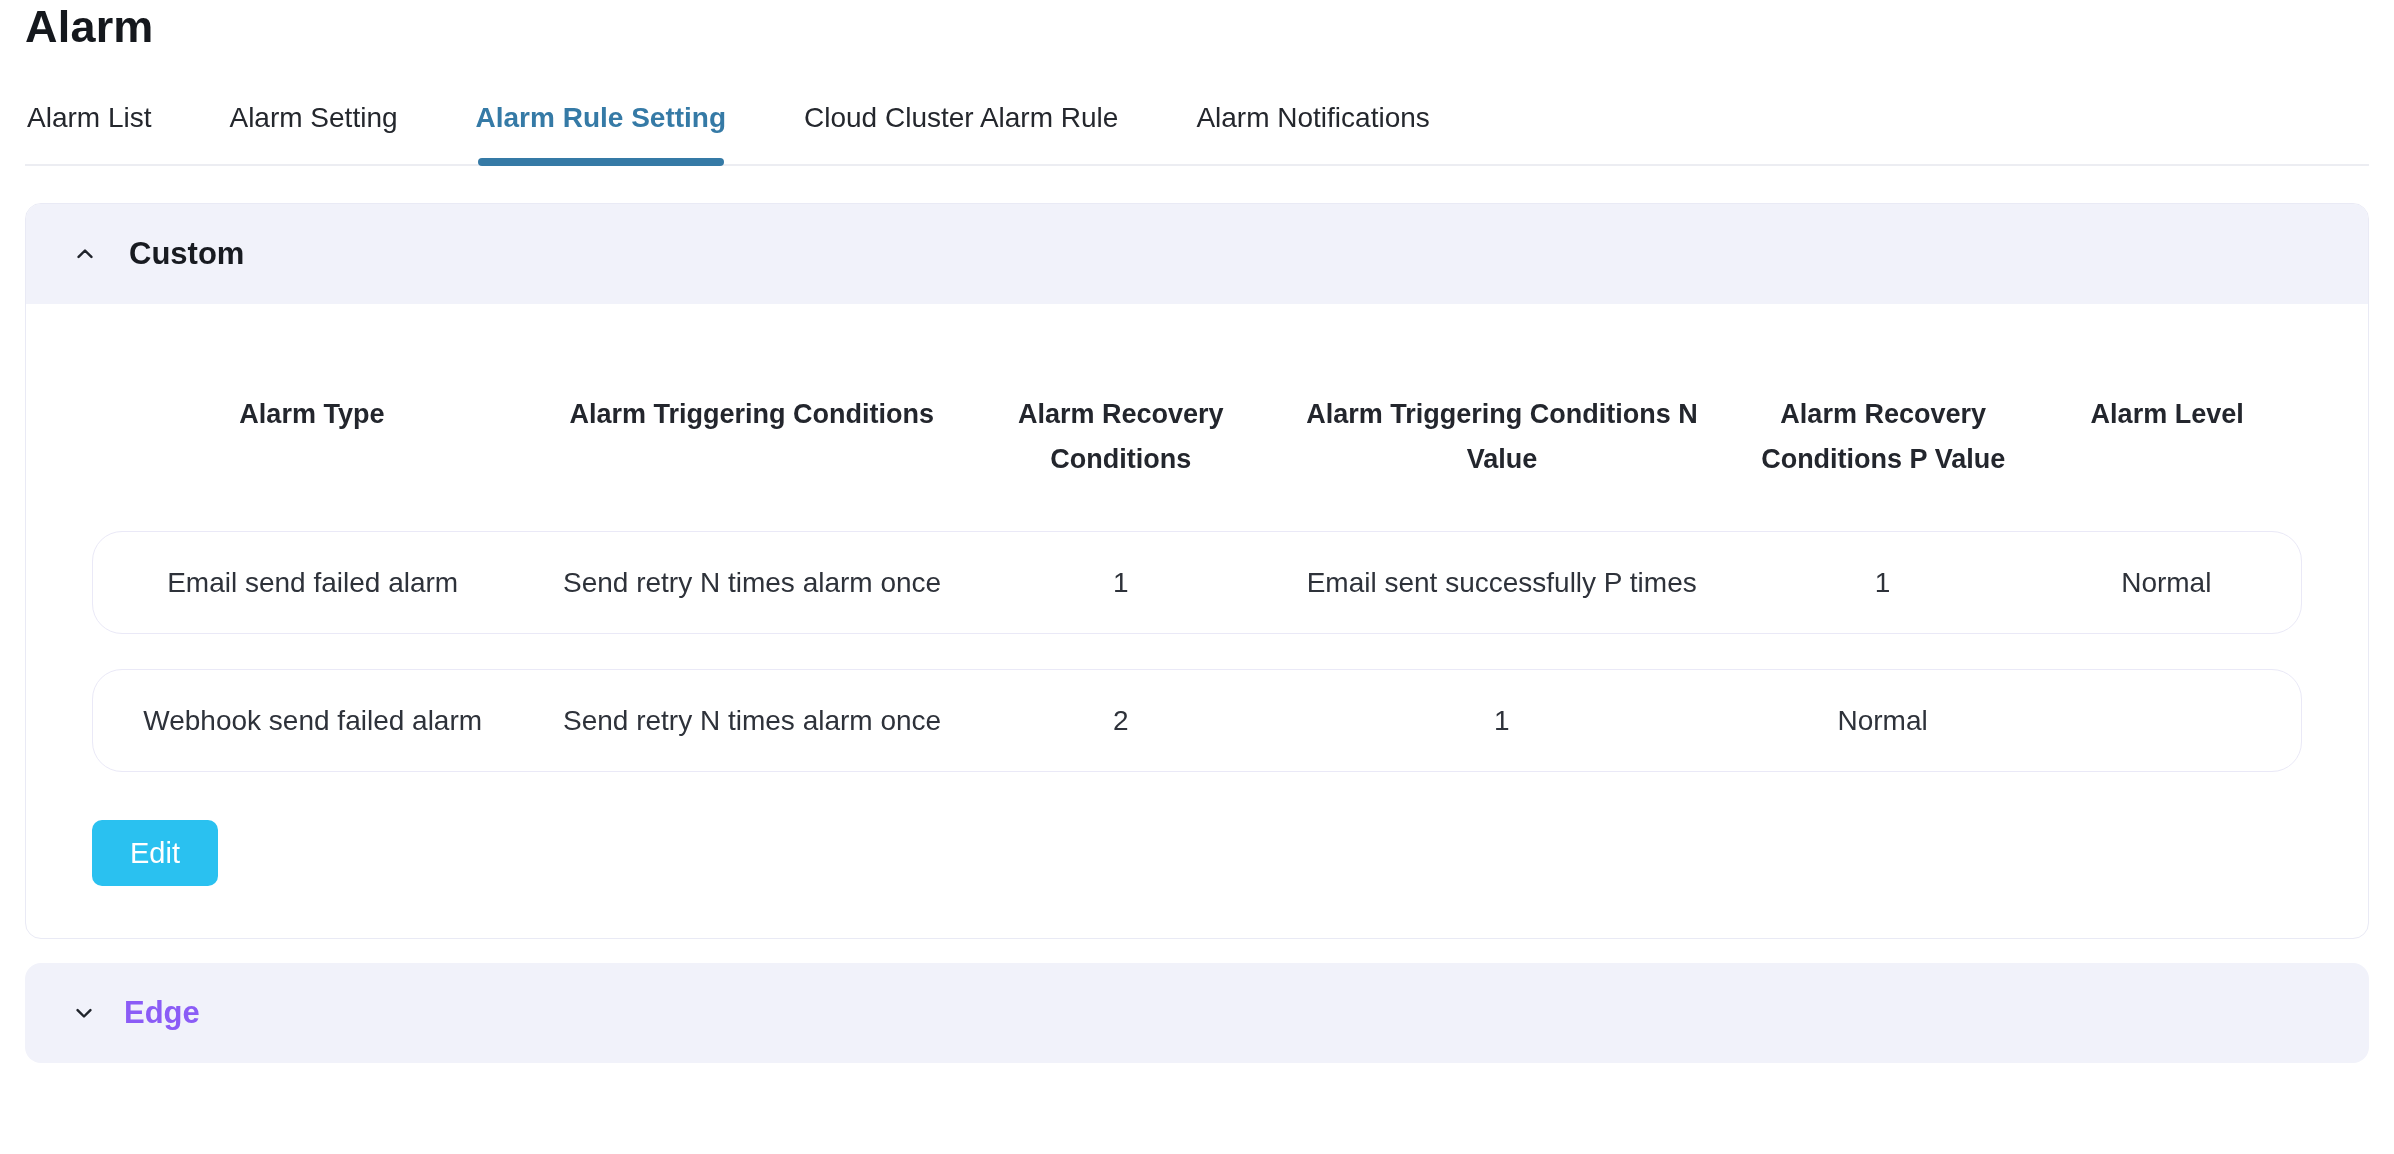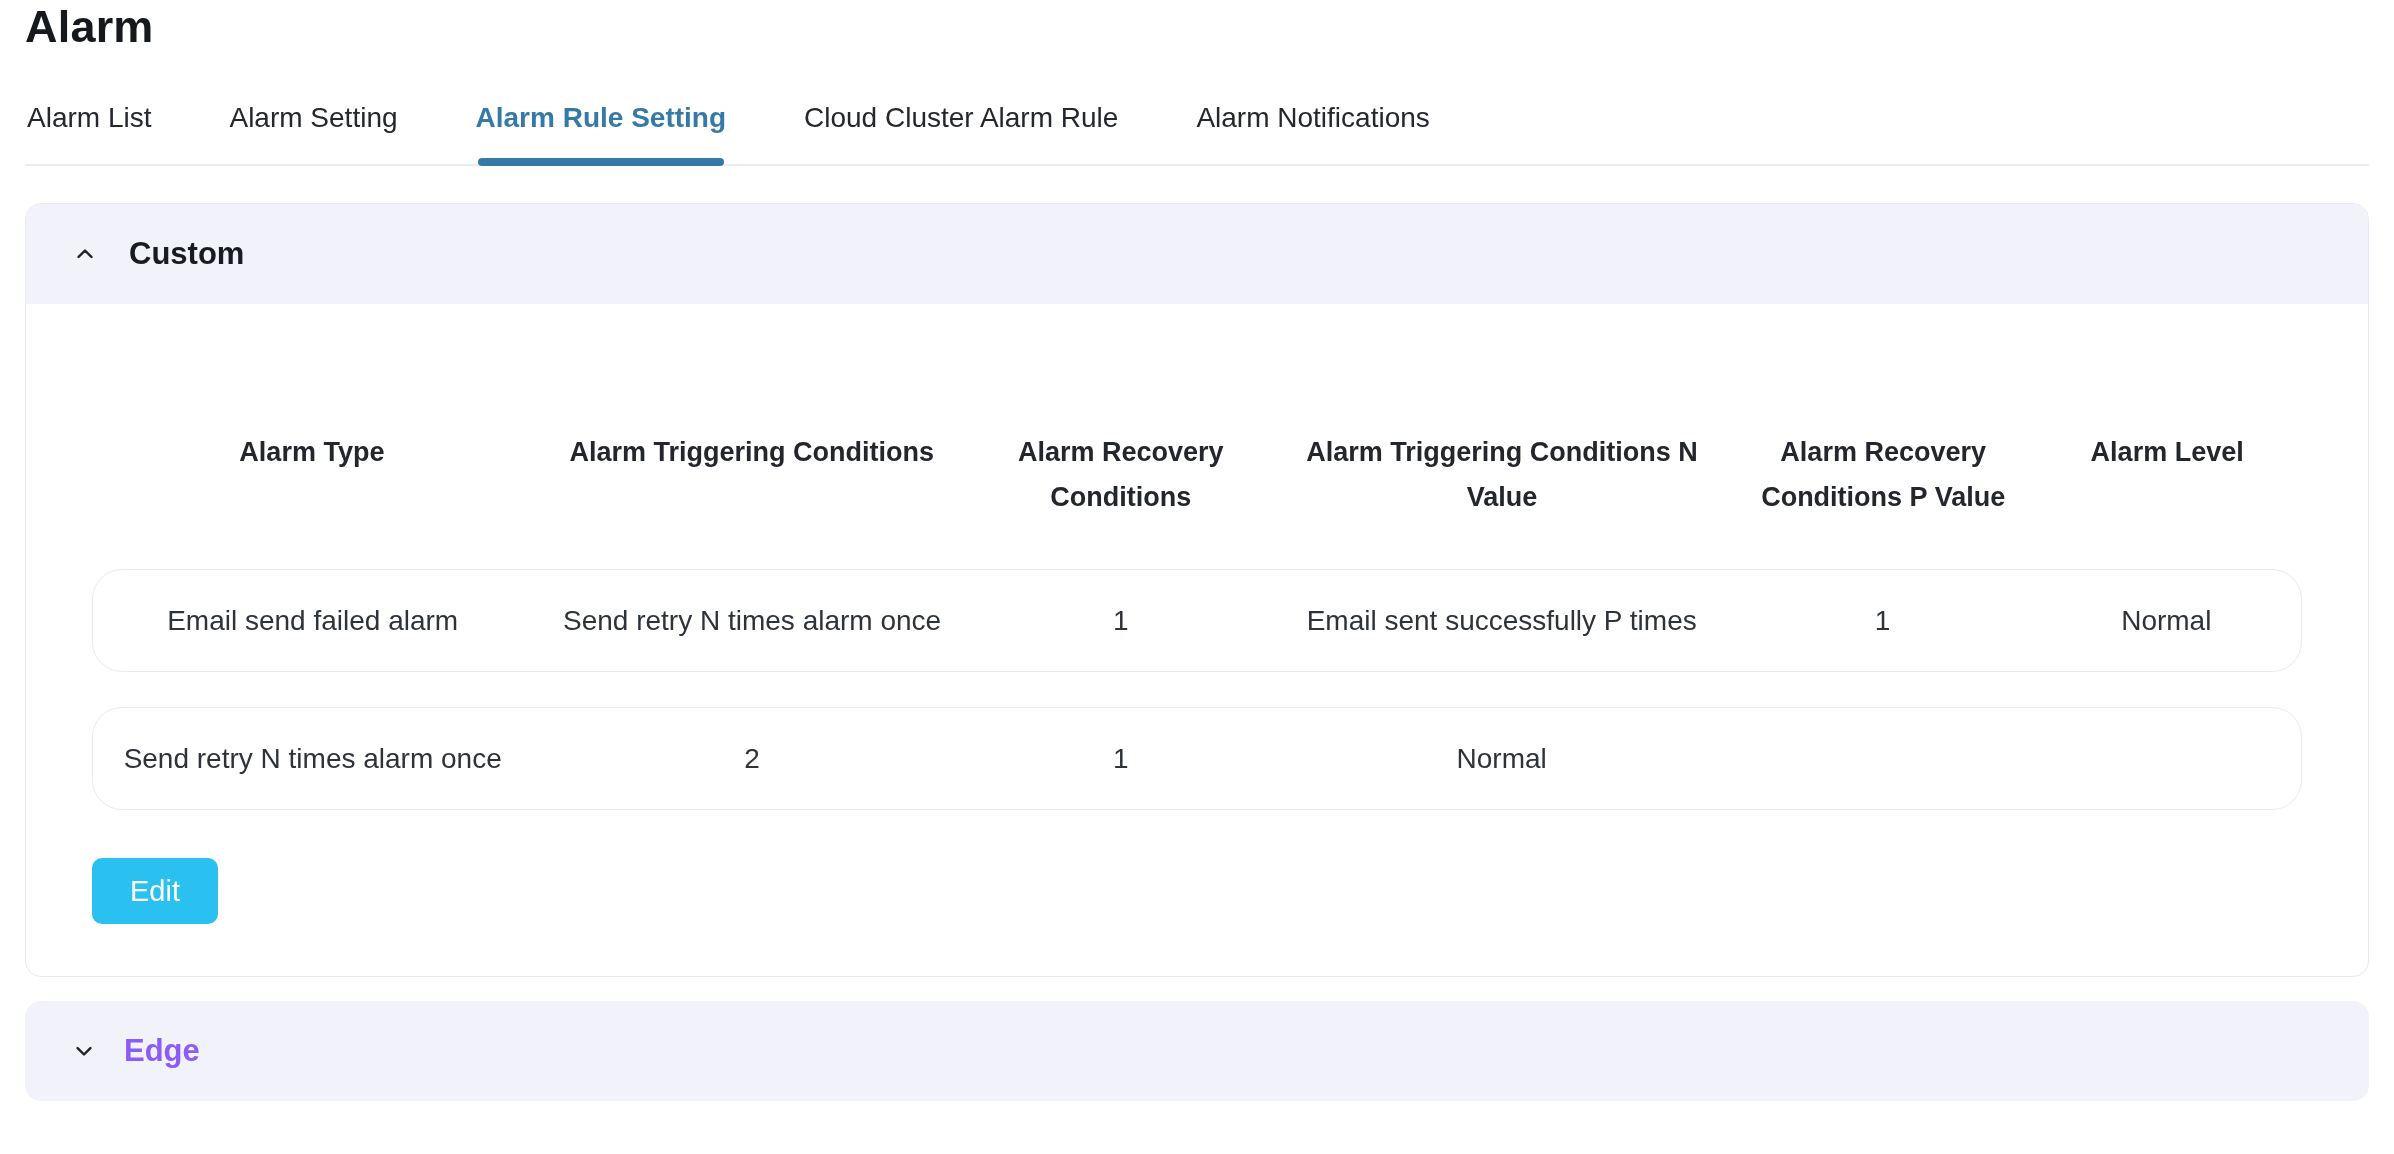--- a/index.html
+++ b/index.html
@@ -81,21 +81,21 @@
     padding-left: 45px;
     background: #f1f2fa;
     border-radius: 16px;
     font-size: 31px;
     font-weight: 700;
     color: #8b5cf6;
     cursor: pointer;
   }
 
   
-  .panel-body { padding: 0 66px 52px 66px; margin-top: 38px; }
+  .panel-body { padding: 0 66px 52px 66px; }
   .grid6 {
     display: grid;
     grid-template-columns: 19.9% 19.9% 13.5% 21% 13.5% 12.2%;
   }
   .thead {
     padding: 88px 0 50px 0;
     align-items: start;
   }
   .th {
     text-align: center;
@@ -173,20 +173,21 @@
       <div class="grid6 row-card">
         <div class="td">Email send failed alarm</div>
         <div class="td">Send retry N times alarm once</div>
         <div class="td">1</div>
         <div class="td">Email sent successfully P times</div>
         <div class="td">1</div>
         <div class="td">Normal</div>
       </div>
 
       <div class="grid6 row-card">
+        <div class="td">Webhook send failed alarm</div>
         <div class="td">Send retry N times alarm once</div>
         <div class="td">2</div>
         <div class="td">1</div>
         <div class="td">Normal</div>
       </div>
 
       <button class="edit-btn">Edit</button>
     </div>
   </section>
 

